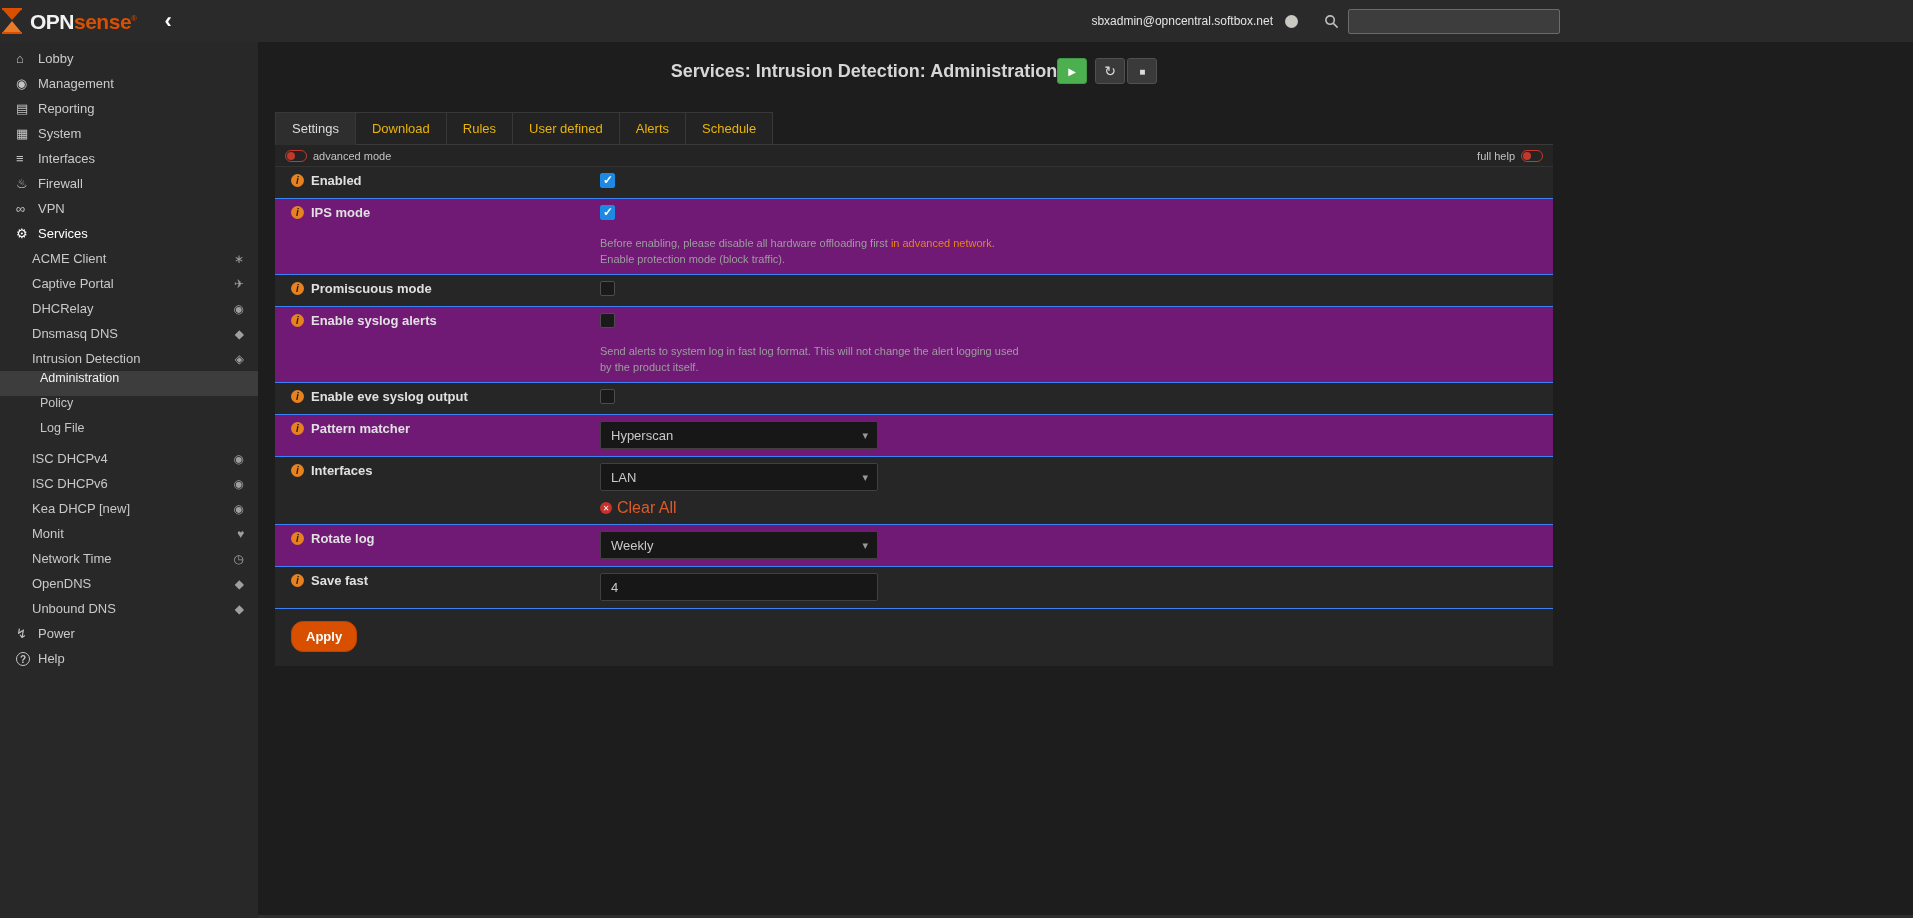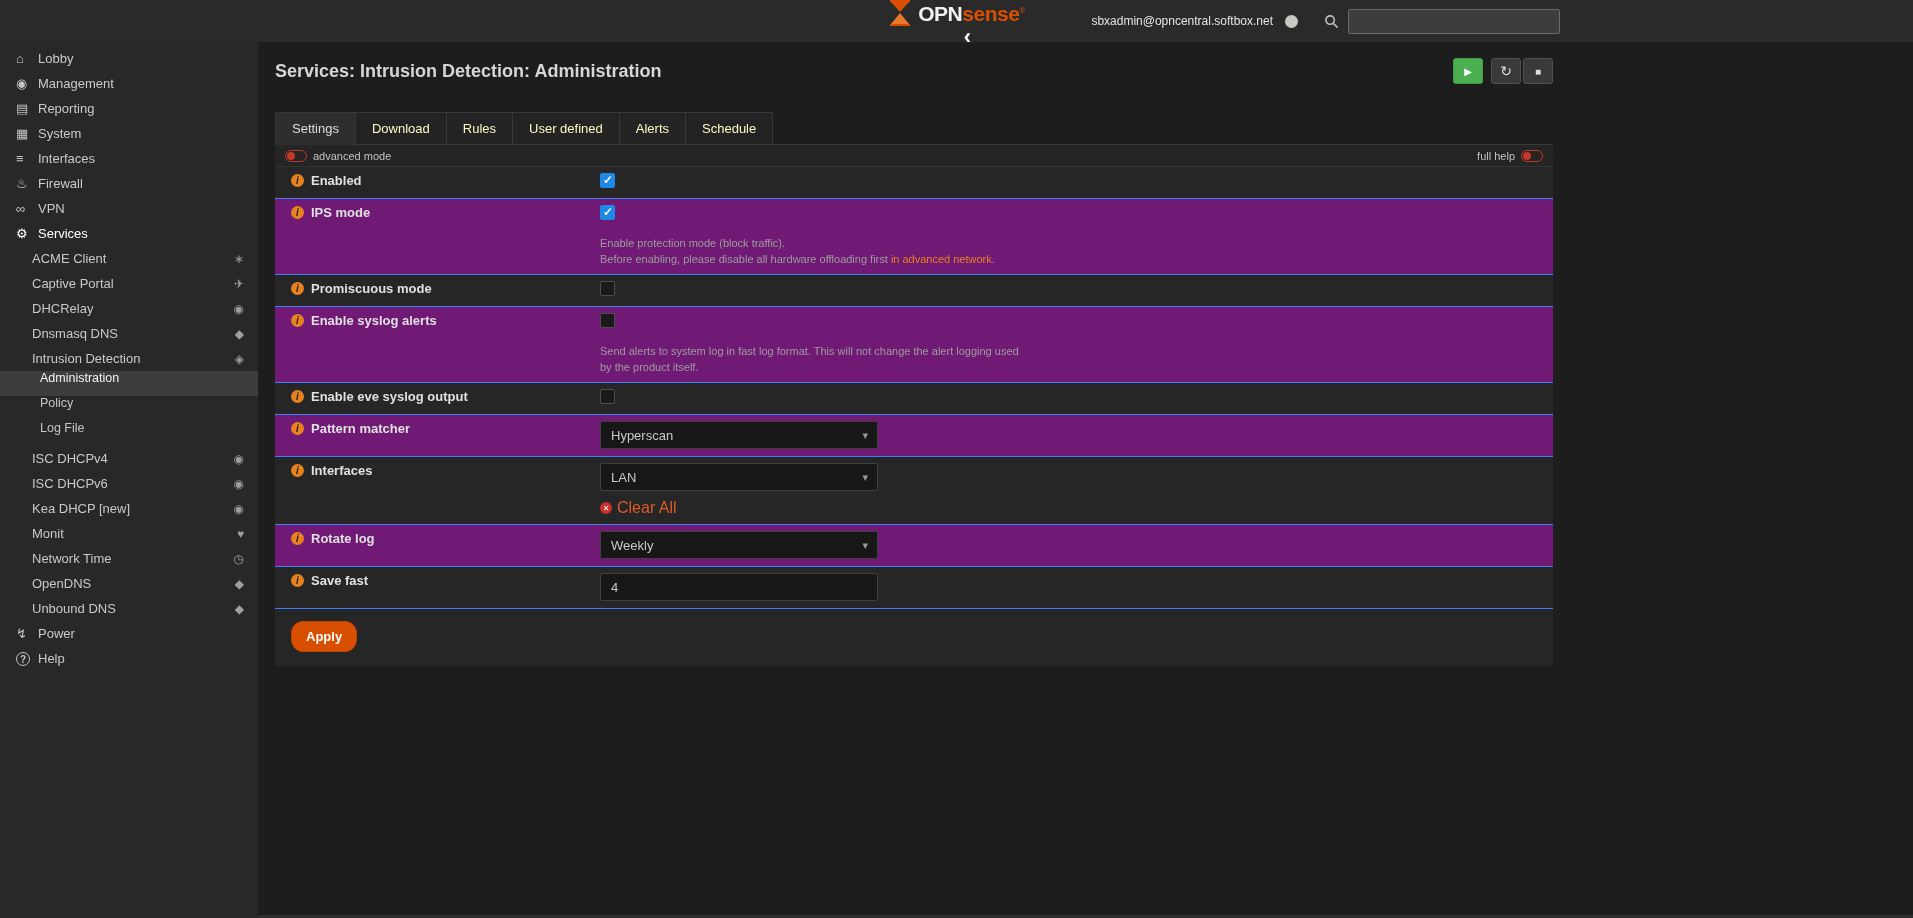--- a/index.html
+++ b/index.html
@@ -10,21 +10,21 @@
     color:#ccc;
     position:relative;
     overflow:hidden;
     font-size:13px;
   }
 
   
   .header {
     position:absolute; top:0; left:0; width:1913px; height:42px;
     background:#2a2a2a; display:flex; align-items:center;
-    z-index:10;flex-direction:column;
+    z-index:10;
   }
   .brand { display:flex; align-items:center; gap:6px; cursor:pointer; }
   .brand-text { font-size:21px; font-weight:800; letter-spacing:-0.5px; line-height:1; }
   .brand-primary { color:#f2f2f2; }
   .brand-accent { color:#d94f00; }
   .brand-reg { color:#d94f00; font-size:8px; font-weight:400; vertical-align:super; }
   .collapse-btn { margin-left:22px; color:#fff; font-size:22px; font-weight:bold; cursor:pointer; line-height:1; padding:0 6px; }
   .header-right { position:absolute; right:353px; top:0; height:42px; display:flex; align-items:center; }
   .user-email { font-size:12px; color:#e4e4e4; margin-right:12px; }
   .status-dot { width:13px; height:13px; border-radius:50%; background:#c9c9c1; margin-right:26px; }
@@ -44,31 +44,31 @@
   .side-item.active-parent, .side-item.active-parent .glyph { color:#ffffff; }
   .side-child { height:25px; display:flex; align-items:center; padding:0 14px 0 32px; color:#c9c9c9; cursor:pointer; }
   .side-child .right-glyph { margin-left:auto; color:#9f9f9f; font-size:12px; }
   .side-grandchild { height:25px; display:flex; align-items:flex-start; padding-left:40px; color:#c6c6c6; font-size:12.5px; cursor:pointer; }
   .side-grandchild.active { background:#3d3d3d; color:#f2f2f2; }
   .help-circle { display:inline-flex; align-items:center; justify-content:center; width:14px; height:14px; border:1.4px solid #c4c4c4; border-radius:50%; font-size:10px; font-weight:bold; }
 
   
   .main { position:absolute; top:42px; left:258px; width:1655px; padding:16px 0 0 17px; }
   .content { width:1278px; }
-  .title-row { display:flex; align-items:center; justify-content:space-between; }
+  .title-row { display:flex; align-items:center; justify-content:center; }
   .page-title { font-size:18px; font-weight:600; color:#d6d6d6; }
   .title-actions { display:flex; align-items:center; }
   .btn { height:26px; min-width:30px; border-radius:3px; display:inline-flex; align-items:center; justify-content:center; cursor:pointer; border:1px solid transparent; font-size:11px; }
   .btn.play { background:#4caf50; border-color:#429a46; color:#fff; margin-right:6px; }
   .btn.gray { background:#3a3a3a; border-color:#505050; color:#ddd; margin-left:2px; }
   .btn .glyph-sm { font-size:10px; }
   .btn .glyph-md { font-size:14px; }
 
   .tabs { display:flex; margin-top:28px; border-bottom:1px solid #3a3a3a; }
-  .tab { padding:8px 16px; font-size:13px; color:#fef9c3; background:#232323; border:1px solid #383838; border-bottom:none; margin-right:-1px; cursor:pointer; }
+  .tab { padding:8px 16px; font-size:13px; color:#eab308; background:#232323; border:1px solid #383838; border-bottom:none; margin-right:-1px; cursor:pointer; }
   .tab.active { background:#2e2e2e; color:#dcdcdc; border-bottom:1px solid #2e2e2e; margin-bottom:-1px; }
 
   .mode-bar { display:flex; justify-content:space-between; align-items:center; background:#242424; border-bottom:1px solid #333; padding:4px 10px; font-size:11px; color:#c2c2c2; height:22px; }
   .mode-left, .mode-right { display:flex; align-items:flex-end; gap:6px; cursor:pointer; }
   .toggle-icon { width:22px; height:12px; border:1px solid #c0392b; border-radius:6px; display:inline-block; position:relative; }
   .toggle-icon::after { content:""; width:8px; height:8px; border-radius:50%; background:#c0392b; position:absolute; left:1px; top:1px; }
 
   .form-panel { background:#262626; }
   .frow { display:flex; border-bottom:1px solid #3b82f6; background:#262626; }
   .frow.alt { background:#701a75; }
@@ -278,22 +278,22 @@
       </div>
 
       <div class="frow alt">
         <div class="flabel">
           <span class="info-icon"></span>
           <span>IPS mode</span>
         </div>
         <div class="fcontrol">
           <span class="checkbox" data-checked="true"></span>
           <div class="help">
+            <div><span>Before enabling, please disable all hardware offloading first </span><span class="help-link">in advanced network</span><span>.</span></div>
             <div>Enable protection mode (block traffic).</div>
-            <div><span>Before enabling, please disable all hardware offloading first </span><span class="help-link">in advanced network</span><span>.</span></div>
           </div>
         </div>
       </div>
 
       <div class="frow">
         <div class="flabel">
           <span class="info-icon"></span>
           <span>Promiscuous mode</span>
         </div>
         <div class="fcontrol">

